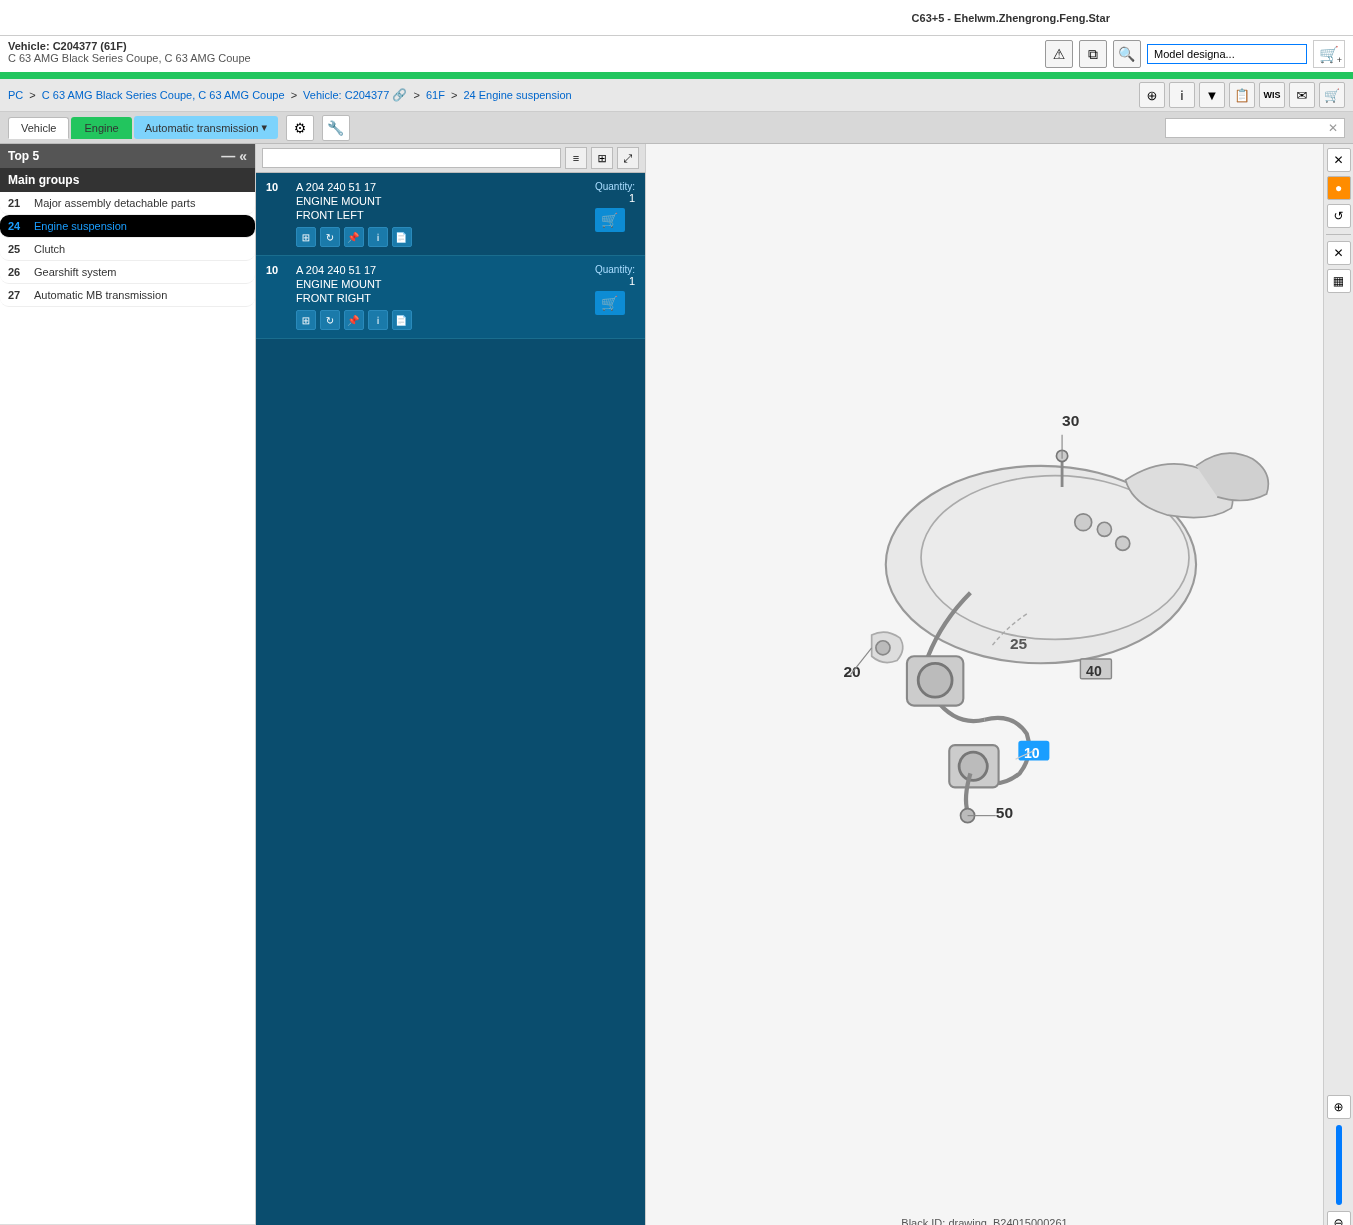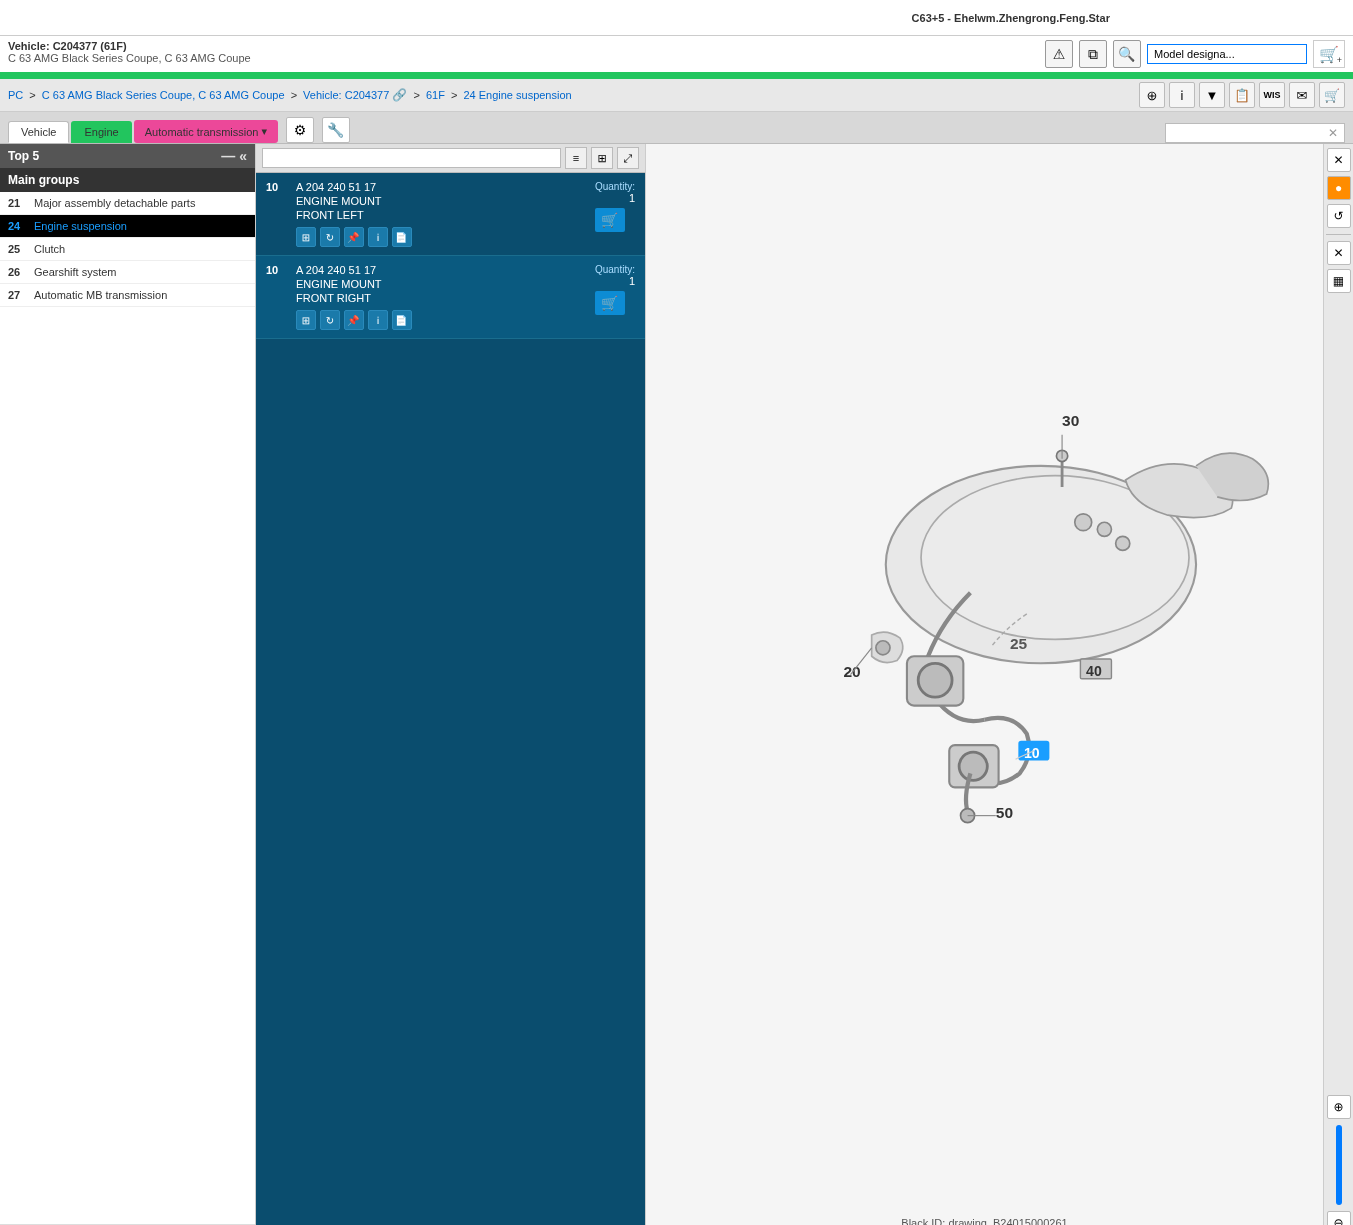--- a/index.html
+++ b/index.html
@@ -98,21 +98,21 @@
       font-size: 13px;
       border-radius: 2px;
     }
 
     
     #tab-bar {
       background: #d8d8d8;
       border-bottom: 1px solid #bbb;
       padding: 0 8px;
       display: flex;
-      align-items: flex-end;
+      align-items: center;
       gap: 2px;
       height: 32px;
     }
     .tab {
       padding: 4px 12px;
       font-size: 11px;
       cursor: pointer;
       border: 1px solid transparent;
       border-radius: 3px 3px 0 0;
       background: #22c55e;
@@ -120,21 +120,21 @@
     }
     .tab.active {
       background: #fff;
       border: 1px solid #bbb;
       border-bottom: 1px solid #fff;
     }
     .tab-dropdown {
       padding: 4px 10px;
       font-size: 11px;
       cursor: pointer;
-      background: #ec4899;
+      background: #7dd3fc;
       border: 1px solid transparent;
       border-radius: 3px;
       color: #333;
       display: flex; align-items: center; gap: 3px;
     }
     .tab-icon-btn {
       width: 28px; height: 26px;
       border: 1px solid #bbb;
       background: #fff;
       cursor: pointer;
@@ -202,20 +202,21 @@
     .main-groups-list { list-style: none; overflow-y: auto; flex: 1; }
     .main-groups-list li {
       padding: 5px 8px;
       font-size: 11px;
       color: #333;
       cursor: pointer;
       border-bottom: 1px solid #eee;
       display: flex;
       align-items: flex-start;
       gap: 8px;
+      border-radius: 9px;
     }
     .main-groups-list li.active { background: #000; color: #1a9eff; }
     .main-groups-list li.active .mg-num { color: #1a9eff; }
     .mg-num { min-width: 18px; font-weight: bold; color: #333; }
     .mg-label { color: inherit; }
     .main-groups-list li.active .mg-label { color: #1a9eff; }
     .scroll-indicator {
       background: #ddd;
       text-align: center;
       padding: 2px;

